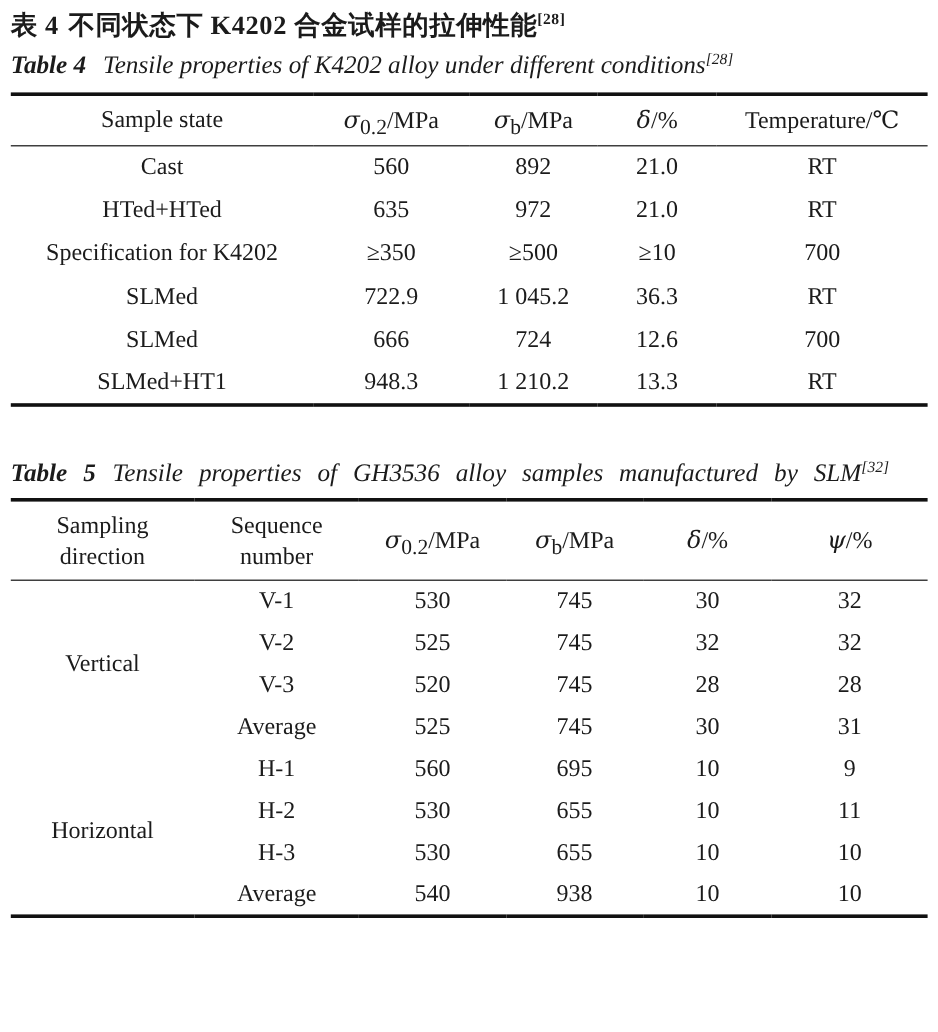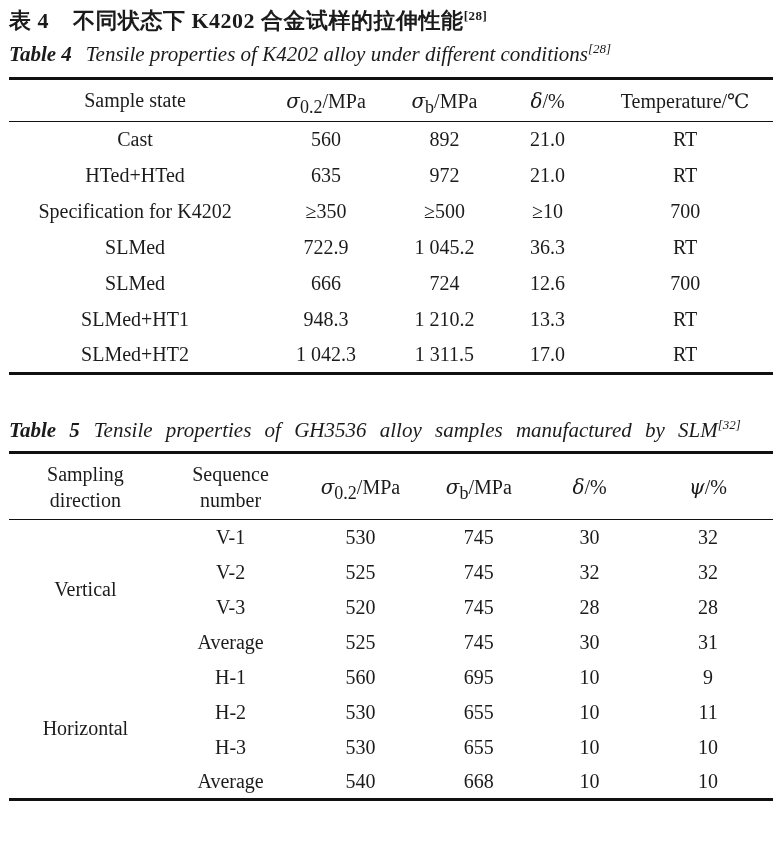--- a/index.html
+++ b/index.html
@@ -14,21 +14,21 @@
   .page { padding: 6px 9px 0 9px; }
 
   
   .caption-zh {
     font-size: 22px;
     font-weight: bold;
     line-height: 30px;
     letter-spacing: 0.5px;
     white-space: nowrap;
   }
-  .caption-zh .cap-label { margin-right: 24px; }
+  .caption-zh .cap-label { margin-right: 8px; }
   .caption-en {
     font-size: 21px;
     line-height: 28px;
     margin-top: 4px;
     font-style: italic;
   }
   .caption-en .cap-label { font-weight: bold; margin-right: 14px; }
   sup.ref {
     font-size: 13px;
     line-height: 0;
@@ -135,27 +135,20 @@
           <td>666</td>
           <td>724</td>
           <td>12.6</td>
           <td>700</td>
         </tr>
         <tr>
           <td>SLMed+HT1</td>
           <td>948.3</td>
           <td>1 210.2</td>
           <td>13.3</td>
-          <td>RT</td>
-        </tr>
-        <tr>
-          <td>SLMed+HT2</td>
-          <td>1 042.3</td>
-          <td>1 311.5</td>
-          <td>17.0</td>
           <td>RT</td>
         </tr>
       </tbody>
   </table>
 
   <div class="gap-between"></div>
 
   <div class="caption-en justified">
     <span class="cap-label">Table 5</span><span>Tensile properties of GH3536 alloy samples manufactured by SLM</span><sup class="ref">[32]</sup>
   </div>
@@ -233,20 +226,20 @@
         <tr>
           <td>H-3</td>
           <td>530</td>
           <td>655</td>
           <td>10</td>
           <td>10</td>
         </tr>
         <tr>
           <td>Average</td>
           <td>540</td>
-          <td>668</td>
+          <td>938</td>
           <td>10</td>
           <td>10</td>
         </tr>
       </tbody>
   </table>
 
 </div>
 
 </body></html>

